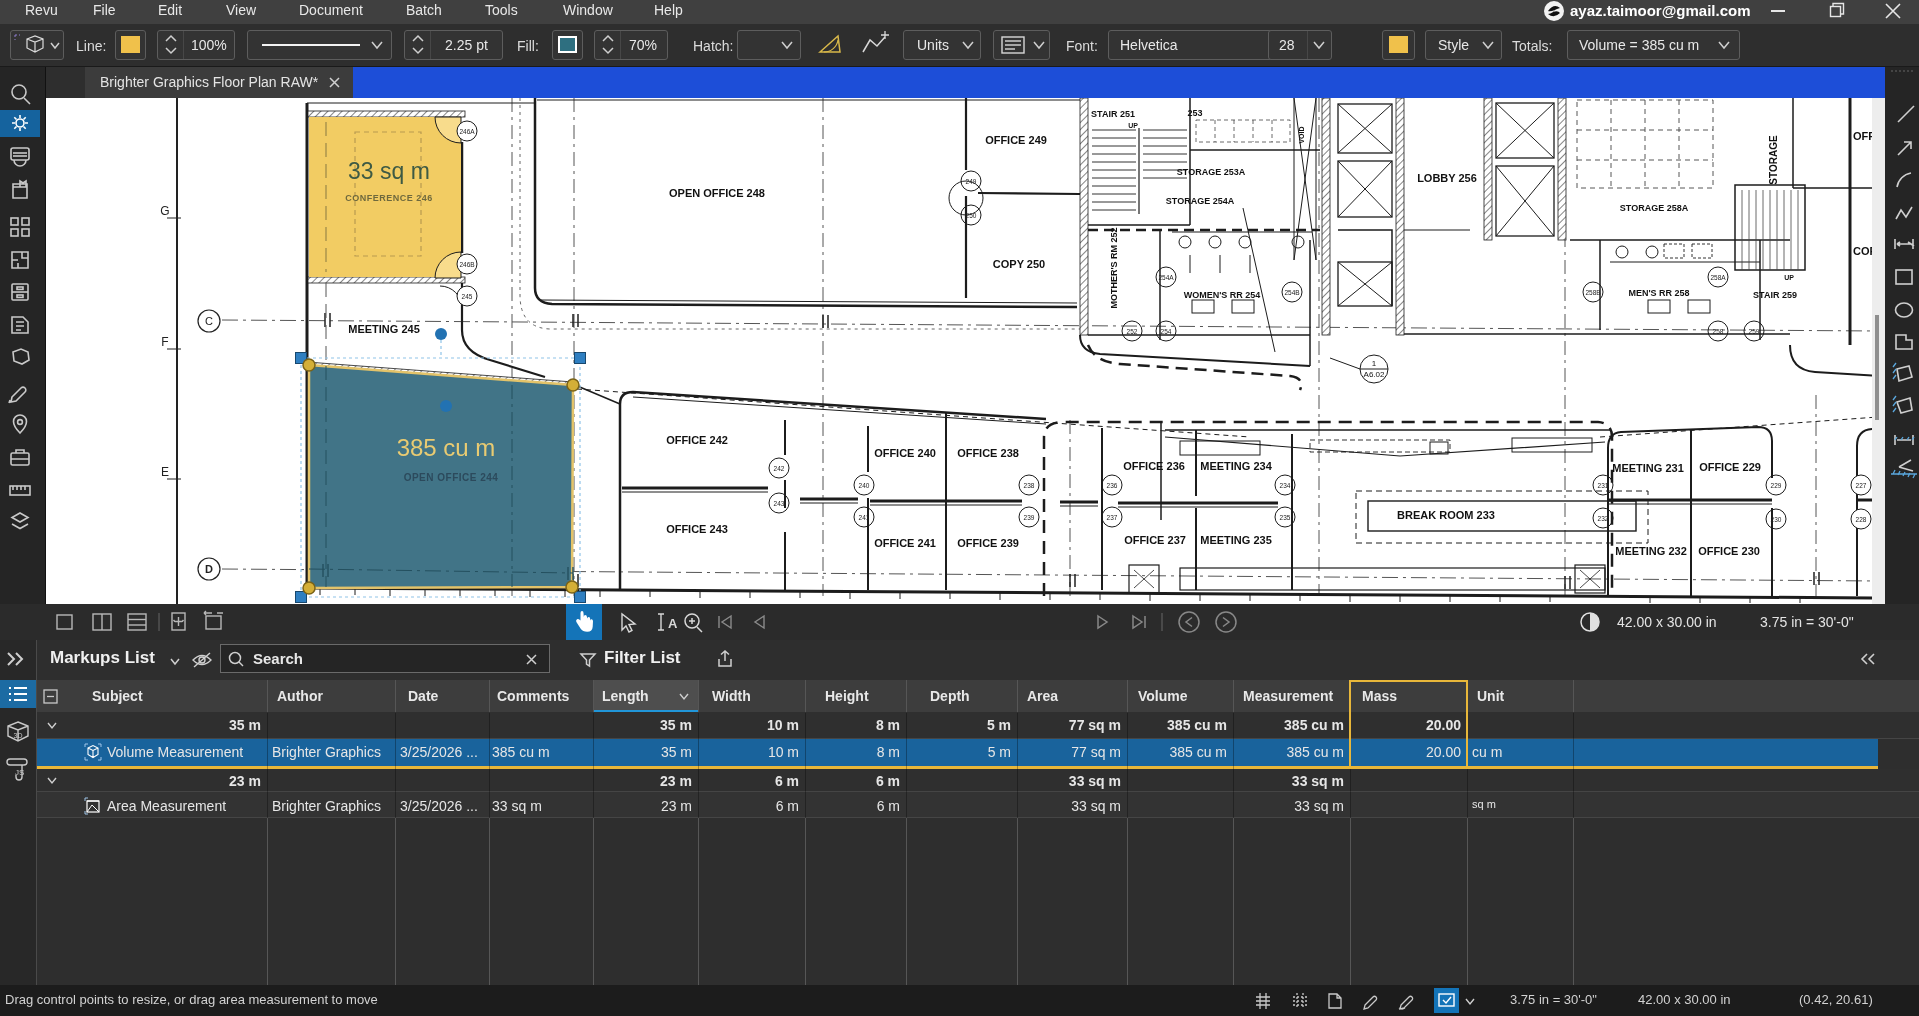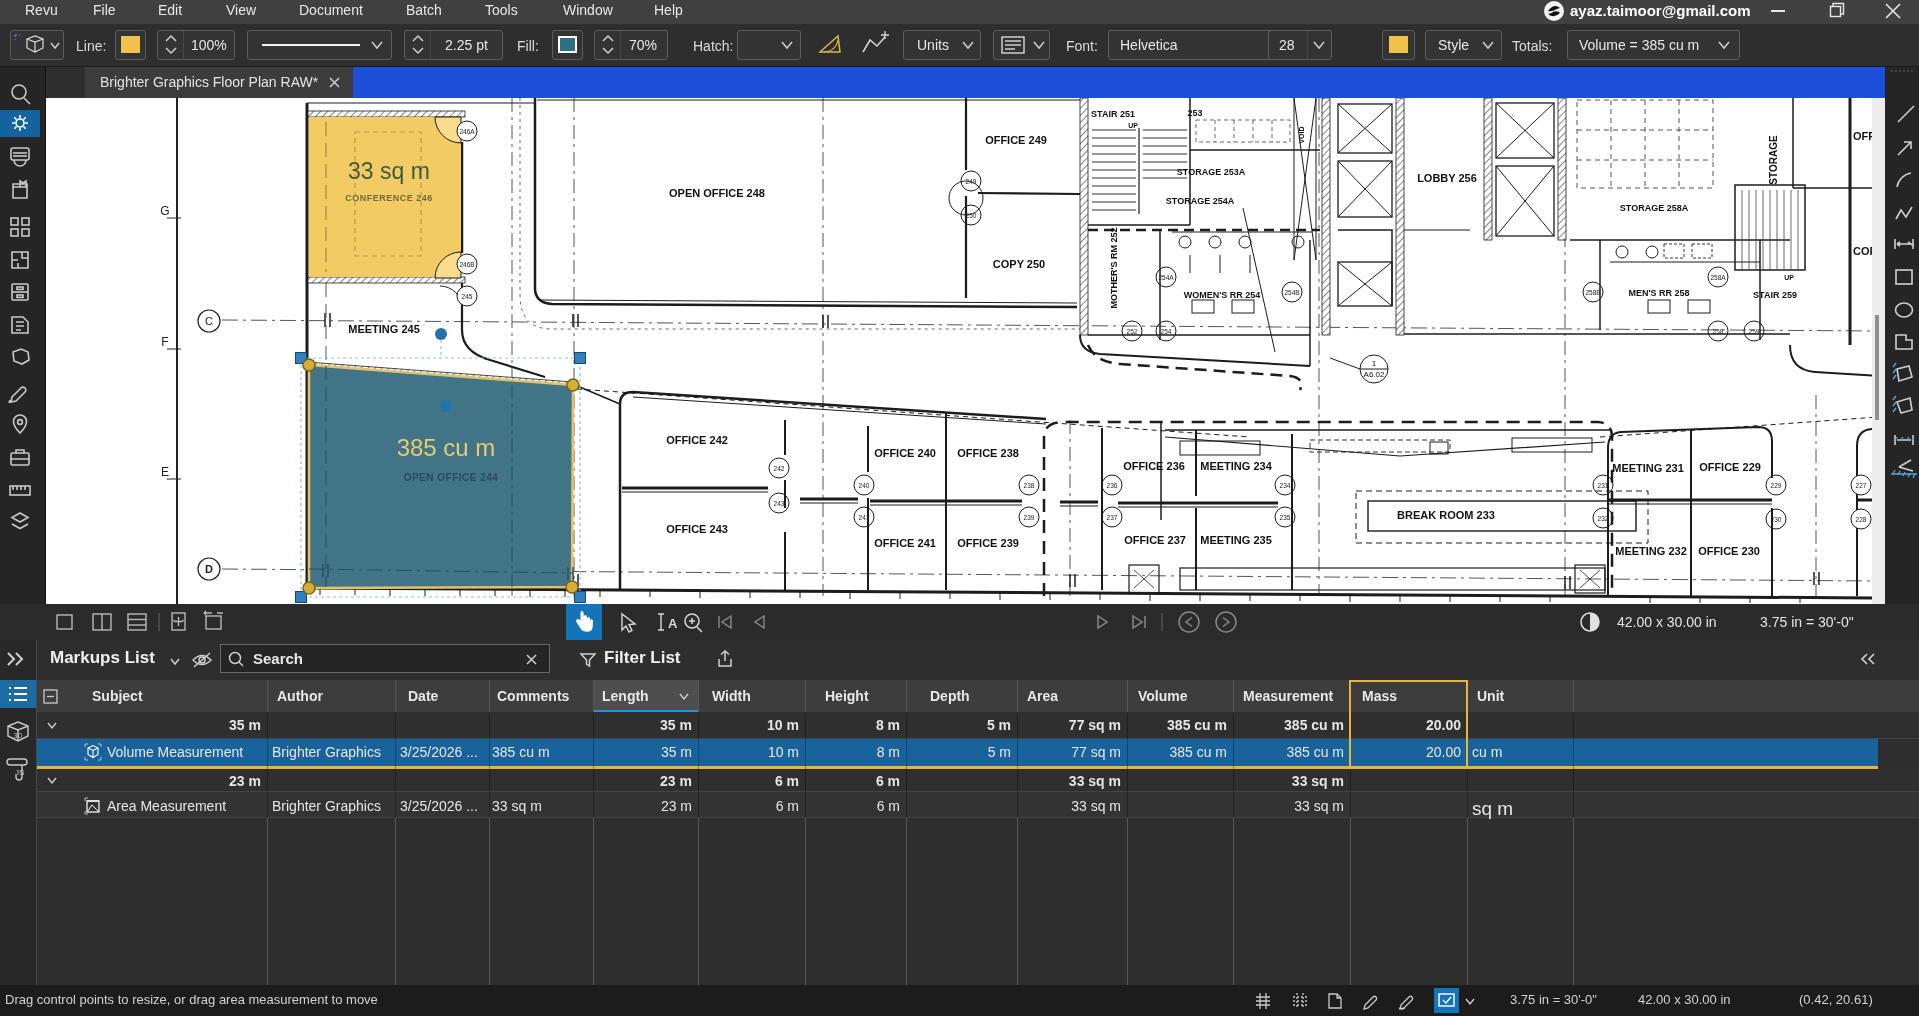--- a/index.html
+++ b/index.html
@@ -791,21 +791,21 @@
       </svg>
   <span class="abs" style="left:107px;top:158px;font-size:14px;color:#e6e6e6">Area Measurement</span>
   <span class="abs" style="left:272px;top:158px;font-size:14px;color:#e6e6e6">Brighter Graphics</span>
   <span class="abs" style="left:400px;top:158px;font-size:14px;color:#e6e6e6">3/25/2026 ...</span>
   <span class="abs" style="left:492px;top:158px;font-size:14px;color:#e6e6e6">33 sq m</span>
   <span class="abs" style="left:572px;top:158px;width:120px;text-align:right;font-size:14px;color:#e6e6e6">23 m</span>
   <span class="abs" style="left:679px;top:158px;width:120px;text-align:right;font-size:14px;color:#e6e6e6">6 m</span>
   <span class="abs" style="left:780px;top:158px;width:120px;text-align:right;font-size:14px;color:#e6e6e6">6 m</span>
   <span class="abs" style="left:1001px;top:158px;width:120px;text-align:right;font-size:14px;color:#e6e6e6">33 sq m</span>
   <span class="abs" style="left:1224px;top:158px;width:120px;text-align:right;font-size:14px;color:#e6e6e6">33 sq m</span>
-  <span class="abs" style="left:1472px;top:158px;font-size:19px;color:#e6e6e6">sq m</span>
+  <span class="abs" style="left:1472px;top:158px;font-size:11px;color:#e6e6e6">sq m</span>
   </div>
   <div class="abs" style="left:267px;top:73px;width:1px;height:105px;background:rgba(0,0,0,0.30)"></div>
     <div class="abs" style="left:395px;top:73px;width:1px;height:105px;background:rgba(0,0,0,0.30)"></div>
     <div class="abs" style="left:489px;top:73px;width:1px;height:105px;background:rgba(0,0,0,0.30)"></div>
     <div class="abs" style="left:593px;top:73px;width:1px;height:105px;background:rgba(0,0,0,0.30)"></div>
     <div class="abs" style="left:698px;top:73px;width:1px;height:105px;background:rgba(0,0,0,0.30)"></div>
     <div class="abs" style="left:805px;top:73px;width:1px;height:105px;background:rgba(0,0,0,0.30)"></div>
     <div class="abs" style="left:906px;top:73px;width:1px;height:105px;background:rgba(0,0,0,0.30)"></div>
     <div class="abs" style="left:1017px;top:73px;width:1px;height:105px;background:rgba(0,0,0,0.30)"></div>
     <div class="abs" style="left:1127px;top:73px;width:1px;height:105px;background:rgba(0,0,0,0.30)"></div>

